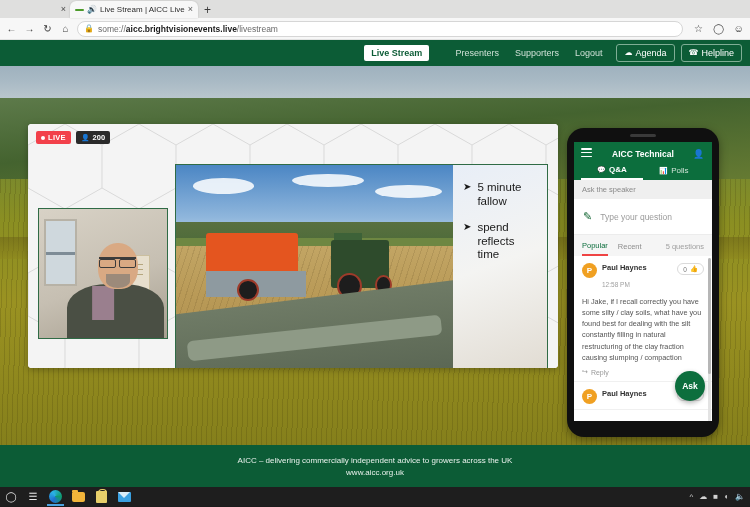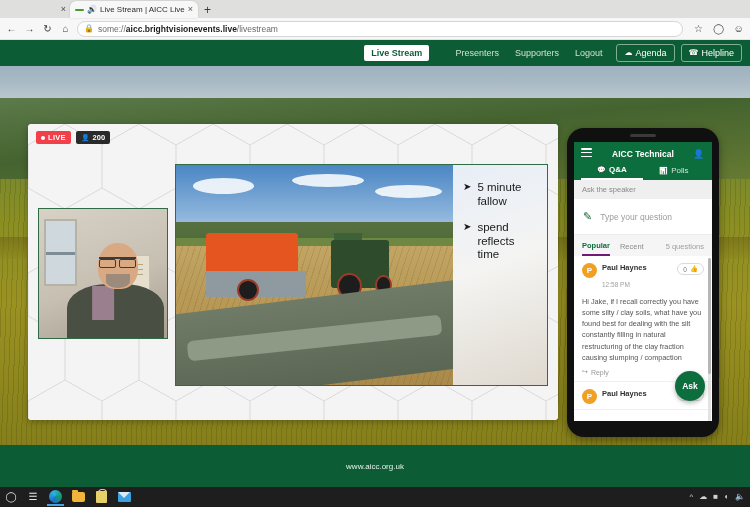--- a/index.html
+++ b/index.html
@@ -104,21 +104,21 @@
   }
   .nav-btn {
     font-size: 9px; color: #ffffff; border: 1px solid #7fae95;
     border-radius: 3px; padding: 3px 7px; margin-left: 6px;
     display: flex; align-items: center; gap: 3px; white-space: nowrap;
   }
   .nav-btn .gi { font-size: 8px; line-height: 1; }
 
   
   #stage {
-    position: absolute; left: 28px; top: 84px; width: 530px; height: 296px;
+    position: absolute; left: 28px; top: 84px; width: 530px; height: 244px;
     background: #f2f2f2; border-radius: 4px; overflow: hidden;
     box-shadow: 0 2px 7px rgba(0,0,0,.28); z-index: 5;
   }
   #stage-hex {
     position: absolute; inset: 0;
     background: #f4f4f4;
   }
   .live-row {
     position: absolute; top: 7px; left: 8px; display: flex; gap: 5px; z-index: 4;
   }
@@ -225,21 +225,21 @@
     background: #fff; display: flex; align-items: center; gap: 8px;
     padding: 11px 9px; border-bottom: 1px solid #ececec;
   }
   .compose-icon { font-size: 11px; color: #1b6b3a; }
   .compose-ph { font-size: 8.5px; color: #9b9b9b; text-align: right; }
   #filter-row {
     display: flex; align-items: center; background: #f5f5f5;
     padding: 6px 8px 0 8px; gap: 10px;
   }
   .filt { font-size: 7.5px; color: #8d8d8d; padding-bottom: 4px; }
-  .filt.active { color: #0c6e3d; font-weight: 700; border-bottom: 2px solid #701a75; }
+  .filt.active { color: #0c6e3d; font-weight: 400; border-bottom: 2px solid #ef4444; }
   .filt.count { margin-left: auto; color: #a0a0a0; }
   #qa-list { flex: 1; background: #fff; overflow: hidden; position: relative; }
   .q-item { padding: 7px 8px 5px 8px; border-bottom: 1px solid #f0f0f0; }
   .q-head { display: flex; align-items: flex-start; gap: 5px; }
   .q-avatar {
     width: 15px; height: 15px; border-radius: 50%; background: #f0a022;
     color: #fff; font-size: 8px; font-weight: 700;
     display: flex; align-items: center; justify-content: center; flex: 0 0 auto;
   }
   .q-meta { flex: 1; line-height: 1.2; }
@@ -498,20 +498,21 @@
         <div id="phone-scrollbar">
           <div id="phone-scrollthumb"></div>
         </div>
       </div>
 
       <div id="ask-fab">Ask</div>
     </div>
   </div>
 
   <div id="site-footer">
+    <span class="ft-line">AICC – delivering commercially independent advice to growers across the UK</span>
     <span class="ft-line">www.aicc.org.uk</span>
   </div>
 </div>
 
 <div id="taskbar">
   <span class="tb-btn">◯</span>
   <span class="tb-btn">☰</span>
   <span class="tb-app active">
       <span class="ic-edge"></span>
     </span>

